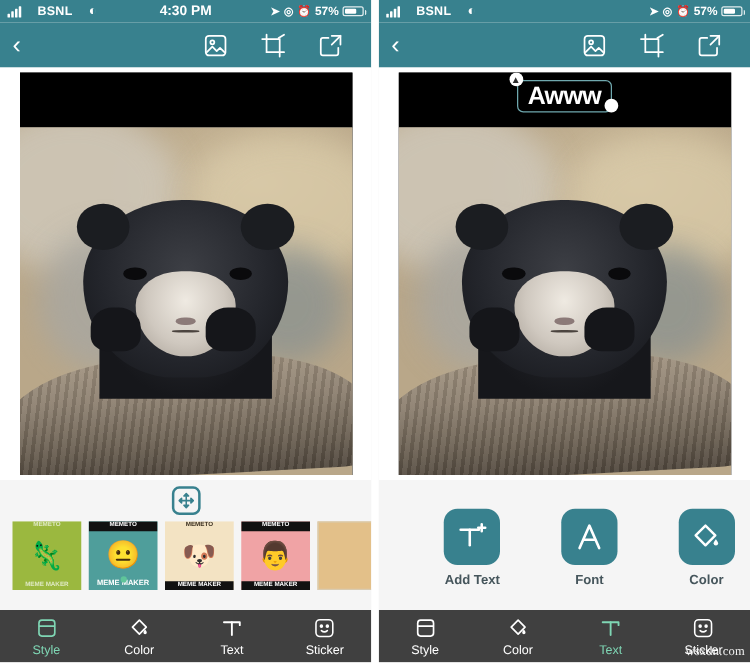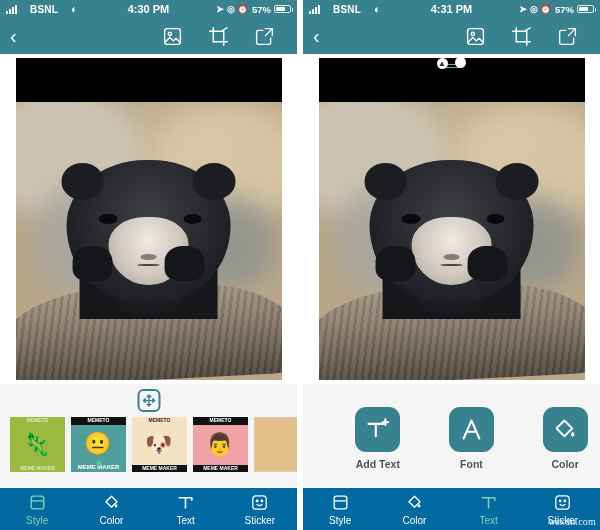--- a/index.html
+++ b/index.html
@@ -205,21 +205,21 @@
   .tt .box {
     width: 45px; height: 45px; border-radius: 11px; background: #38818e;
     display: flex; align-items: center; justify-content: center;
   }
   .tt .box svg { width: 27px; height: 27px; }
   .tt .lbl { font-size: 10.5px; color: #46565c; font-weight: bold; }
 
   
   .bottomnav {
     position: absolute; left: 0; right: 0; bottom: 0; height: 42px;
-    background: #0369a1; display: flex;
+    background: #404040; display: flex;
   }
   .nav-item {
     flex: 1; display: flex; flex-direction: column;
     align-items: center; justify-content: center; gap: 3px;
     color: #ffffff;
   }
   .nav-item svg { width: 19px; height: 19px; }
   .nav-item .nl { font-size: 10px; }
   .nav-item.active { color: #7fd6b4; }
   .watermark {
@@ -402,21 +402,20 @@
       <div class="sb-left">
         <span class="signal">
             <i></i>
             <i></i>
             <i></i>
             <i></i>
           </span>
         <span class="carrier">BSNL</span>
         <span class="wifi">◐</span>
       </div>
-      <div class="sb-center">4:31 PM</div>
       <div class="sb-right">
         <span class="loc-icon">➤</span>
         <span class="circ-icon">◎</span>
         <span class="alarm-icon">⏰</span>
         <span>57%</span>
         <span class="battery">
             <b></b>
           </span>
       </div>
     </div>
@@ -444,20 +443,21 @@
             <path d="M21 3l-8 8"></path>
             <path d="M19 14v5a2 2 0 0 1-2 2H5a2 2 0 0 1-2-2V7a2 2 0 0 1 2-2h5"></path>
         </svg>
       </div>
     </div>
 
     <div class="canvas-wrap">
       <div class="canvas">
         <div class="band-top">
           <div class="text-overlay">
+            <span class="label">Awww</span>
             <span class="handle rot">▲</span>
             <span class="handle resize"></span>
           </div>
         </div>
         <div class="photo">
           <span class="bg-blob blob1"></span>
           <span class="bg-blob blob2"></span>
           <span class="bg-blob blob3"></span>
           <span class="bg-blob blob4"></span>
           <div class="log"></div>

